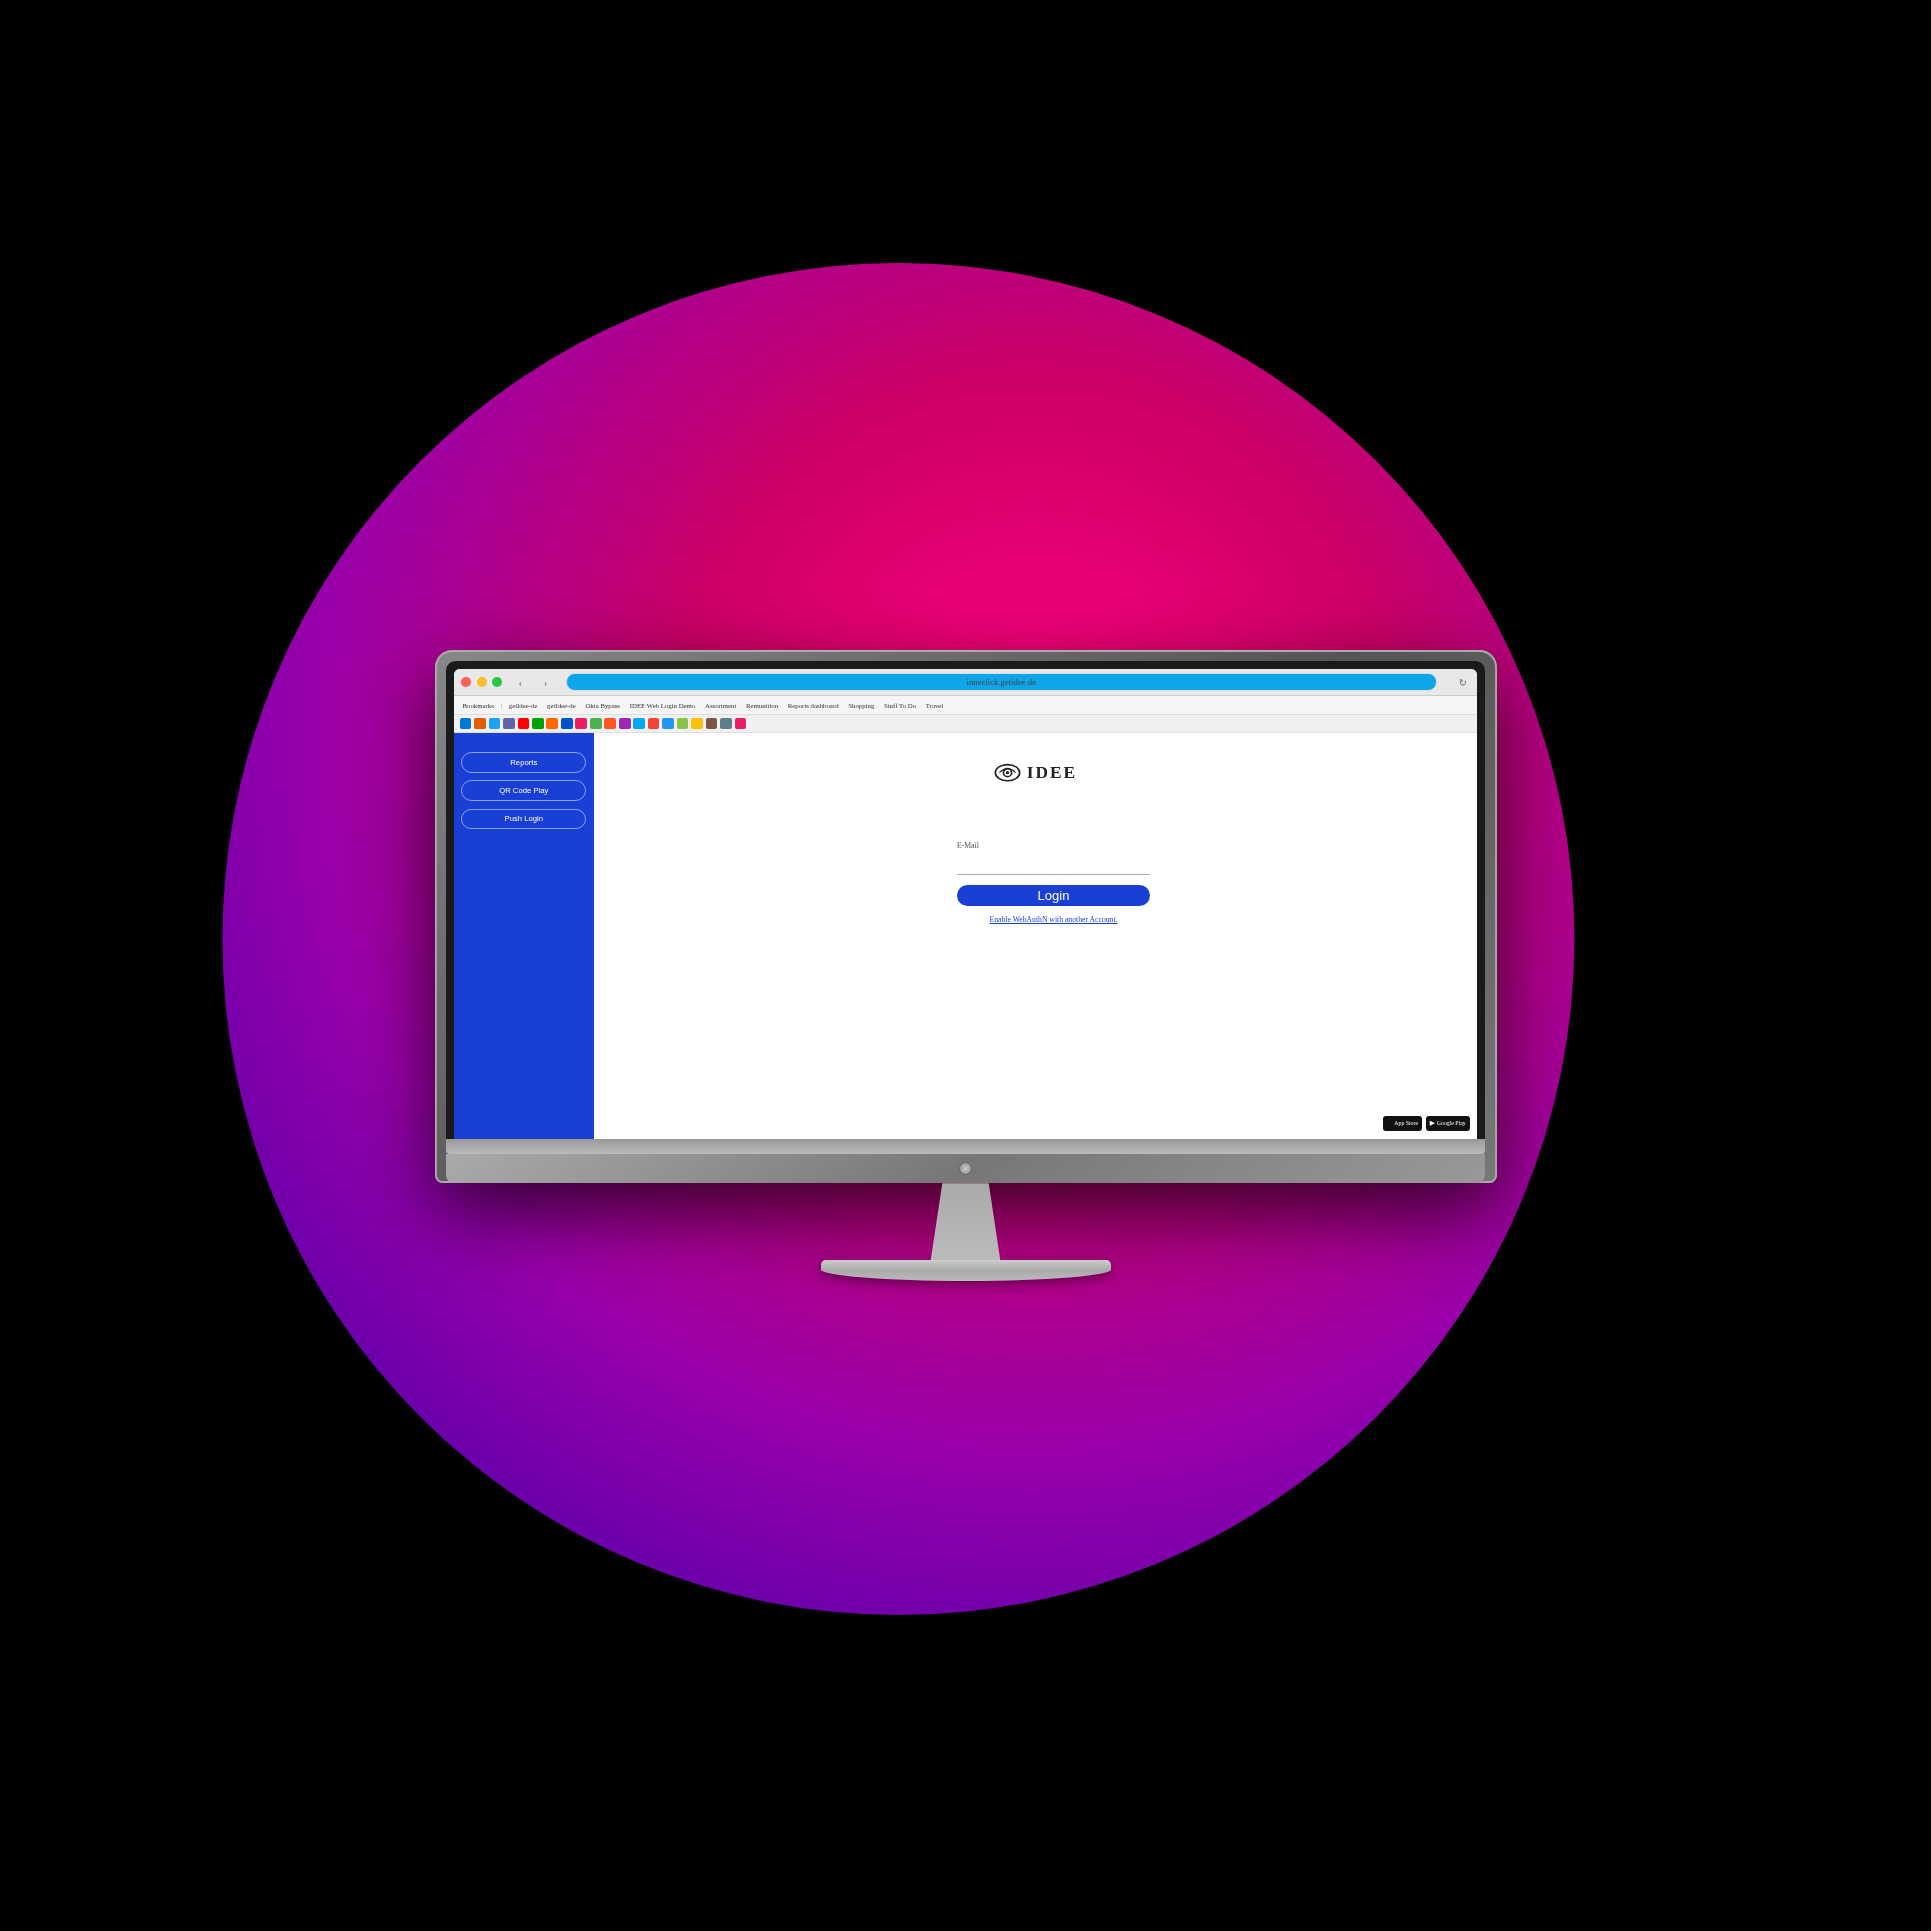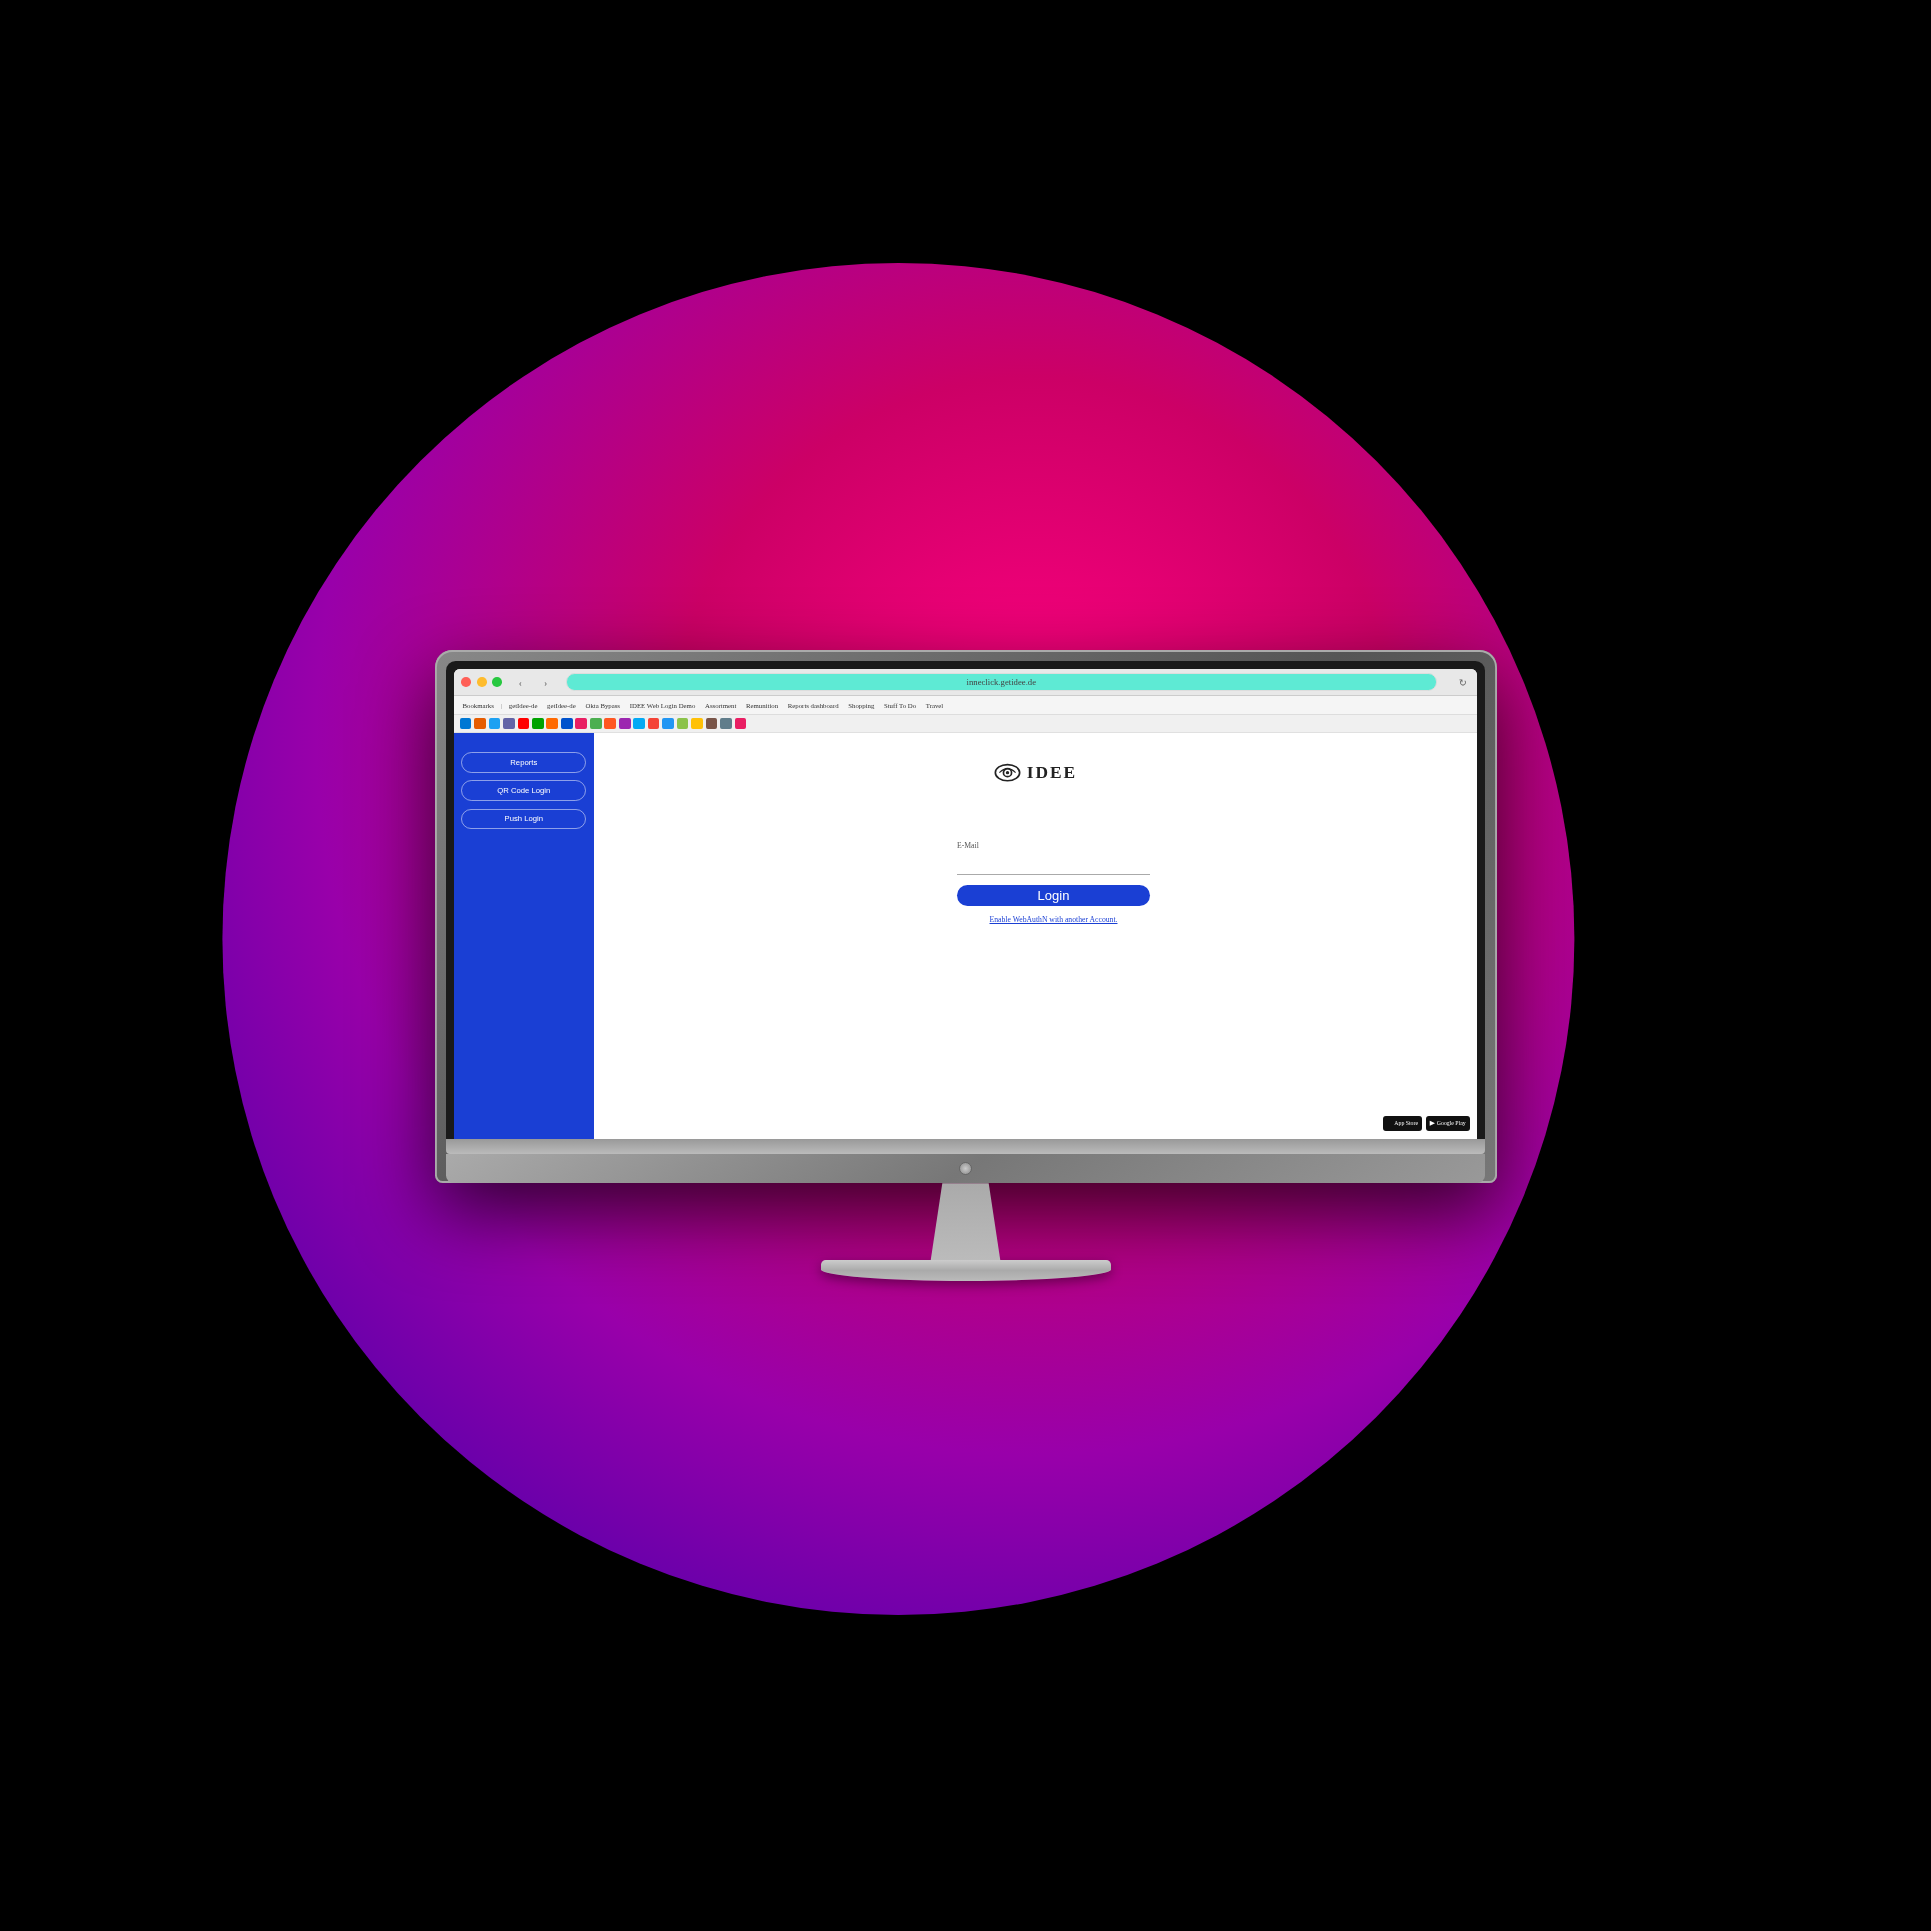--- a/index.html
+++ b/index.html
@@ -84,21 +84,21 @@
       align-items: center;
       justify-content: center;
       color: #666;
       font-size: 9.7px;
       margin-left: 5.8px;
     }
 
     .url-bar {
       flex: 1;
       height: 17.4px;
-      background: #5eead4;
+      background: #0ea5e9;
       border-radius: 8.7px;
       margin: 0 7.7px;
       display: flex;
       align-items: center;
       justify-content: center;
       font-size: 8.7px;
       color: #444;
       border: 1px solid #ddd;
       padding: 0 5.8px;
     }
@@ -366,21 +366,21 @@
           <div class="fav-icon" style="background:#ffc107"></div>
           <div class="fav-icon" style="background:#795548"></div>
           <div class="fav-icon" style="background:#607d8b"></div>
           <div class="fav-icon" style="background:#e91e63"></div>
         </div>
 
         <div class="browser-content">
 
           <div class="left-sidebar">
             <button class="sidebar-btn">Reports</button>
-            <button class="sidebar-btn">QR Code Login</button>
+            <button class="sidebar-btn">QR Code Play</button>
             <button class="sidebar-btn">Push Login</button>
           </div>
 
           <div class="main-content">
 
             <div class="idee-logo">
               <svg class="logo-icon" viewBox="0 0 40 28" fill="none" xmlns="http://www.w3.org/2000/svg">
                 <ellipse cx="20" cy="14" rx="18" ry="12" stroke="#222" stroke-width="2.5" fill="none"></ellipse>
                 <circle cx="20" cy="14" r="6" fill="none" stroke="#222" stroke-width="2.5"></circle>
                 <circle cx="20" cy="14" r="2.5" fill="#222"></circle>

